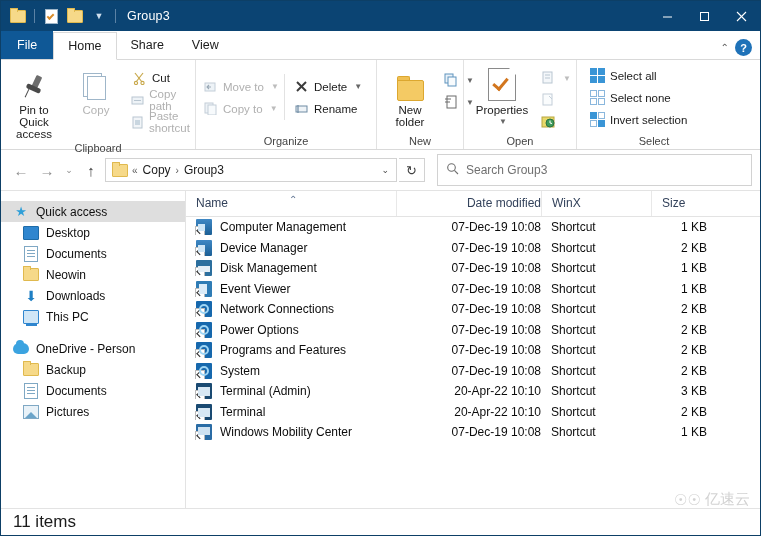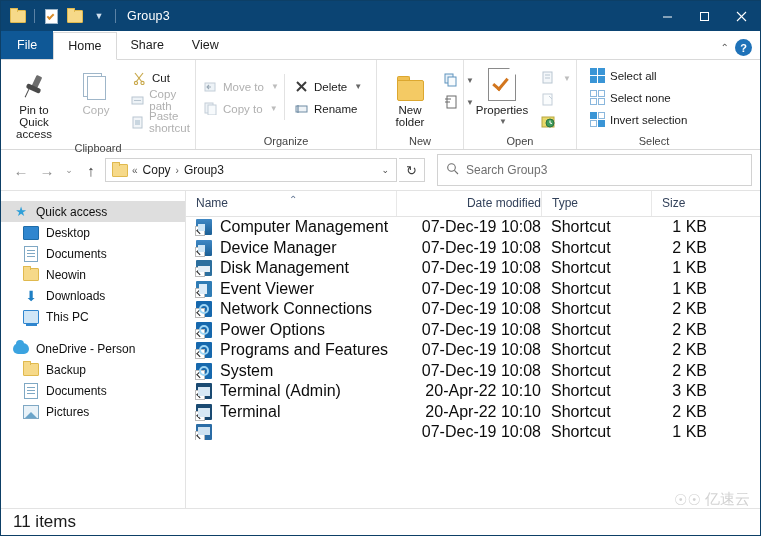--- a/index.html
+++ b/index.html
@@ -142,21 +142,21 @@
     position:relative;}
   .col{font-size:12px;color:#33425b;padding-left:10px;box-sizing:border-box;position:relative;height:25px;
     line-height:25px;white-space:nowrap;overflow:hidden;}
   .col + .col{border-left:1px solid #e8e8e8;}
   .c-name{width:210px;flex:0 0 210px;}
   .c-date{width:145px;flex:0 0 145px;text-align:right;}
   .c-type{width:110px;flex:0 0 110px;}
   .c-size{width:70px;flex:0 0 70px;}
   .sortcaret{position:absolute;left:103px;top:-4px;color:#5e7391;font-size:10px;}
   .rows{flex:1;overflow:hidden;}
-  .row{height:20.5px;display:flex;align-items:center;font-size:16px;color:#0c0c0c;}
+  .row{height:20.5px;display:flex;align-items:center;font-size:12px;color:#0c0c0c;}
   .cell{padding-left:10px;box-sizing:border-box;white-space:nowrap;overflow:hidden;}
   .cell.name{display:flex;align-items:center;gap:8px;padding-left:10px;}
   .cell.size{text-align:right;padding-right:14px;padding-left:0;color:#0c0c0c;}
   .cell.date,.cell.type{color:#0c0c0c;}
   .fic{width:16px;height:16px;flex:0 0 16px;position:relative;background:#1f6ea8;border-radius:1px;}
   .fic.gear{background:#1668ad;}
   .fic.gear:after{content:"";position:absolute;left:3px;top:3px;width:10px;height:10px;border-radius:50%;
     border:2px solid #9fd6f5;box-sizing:border-box;}
   .fic.mgmt{background:linear-gradient(#3f88c5,#1b5f95);}
   .fic.mgmt:after{content:"";position:absolute;left:2px;top:5px;width:7px;height:7px;background:#cfe6f7;}
@@ -554,21 +554,21 @@
       </div>
     </div>
 
     <div class="list">
       <div class="colhdr">
         <div class="col c-name">
           <span>Name</span>
           <span class="sortcaret">⌃</span>
         </div>
         <div class="col c-date">Date modified</div>
-        <div class="col c-type">Type</div>
+        <div class="col c-type">WinX</div>
         <div class="col c-size">Size</div>
       </div>
 
       <div class="rows">
         <div class="row">
           <div class="cell name c-name">
             <span class="fic mgmt">
                 <span class="shc"></span>
               </span>
             <span>Computer Management</span>
@@ -674,20 +674,21 @@
           </div>
           <div class="cell date c-date">20-Apr-22 10:10</div>
           <div class="cell type c-type">Shortcut</div>
           <div class="cell size c-size">2 KB</div>
         </div>
         <div class="row">
           <div class="cell name c-name">
             <span class="fic mob">
                 <span class="shc"></span>
               </span>
+            <span>Windows Mobility Center</span>
           </div>
           <div class="cell date c-date">07-Dec-19 10:08</div>
           <div class="cell type c-type">Shortcut</div>
           <div class="cell size c-size">1 KB</div>
         </div>
       </div>
     </div>
   </div>
 
   <div class="watermark">

